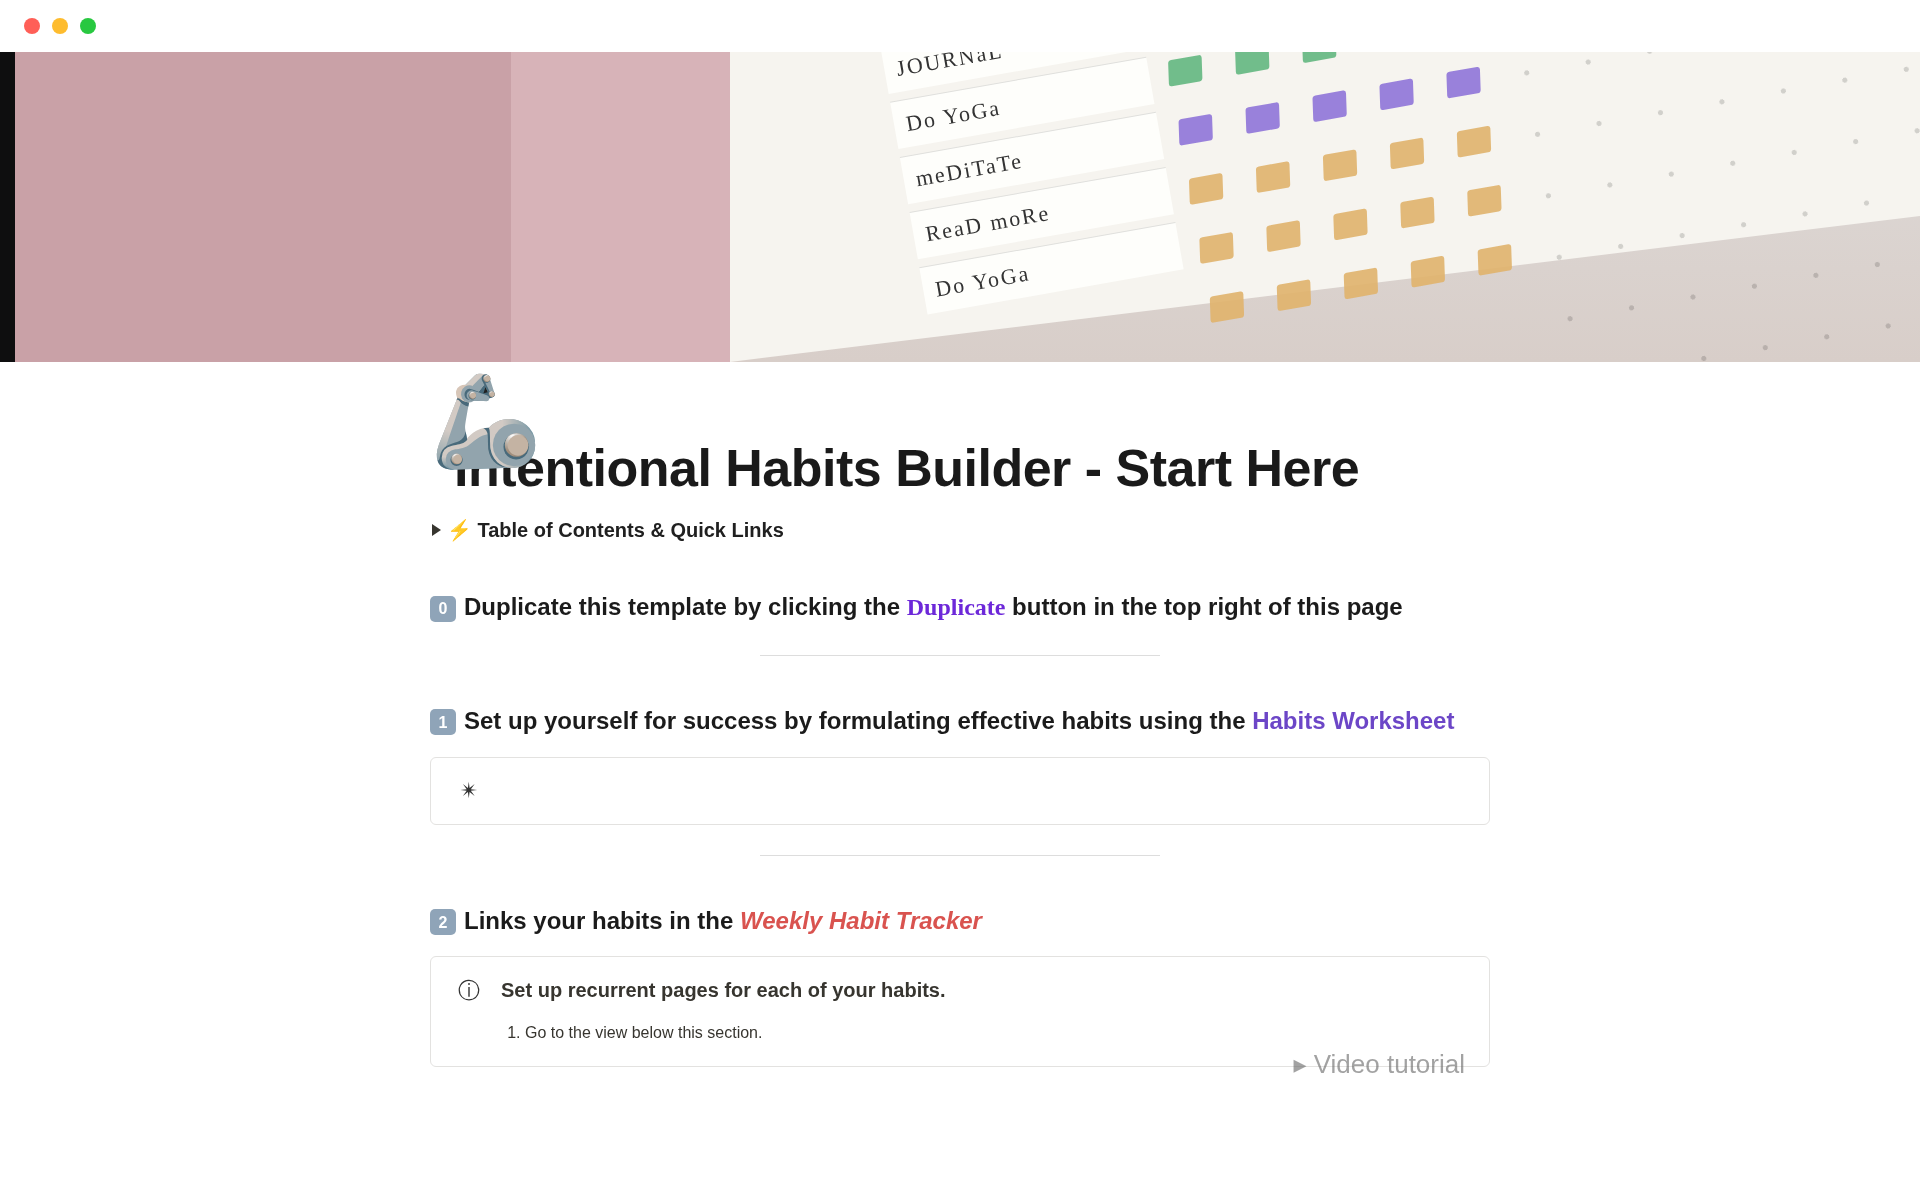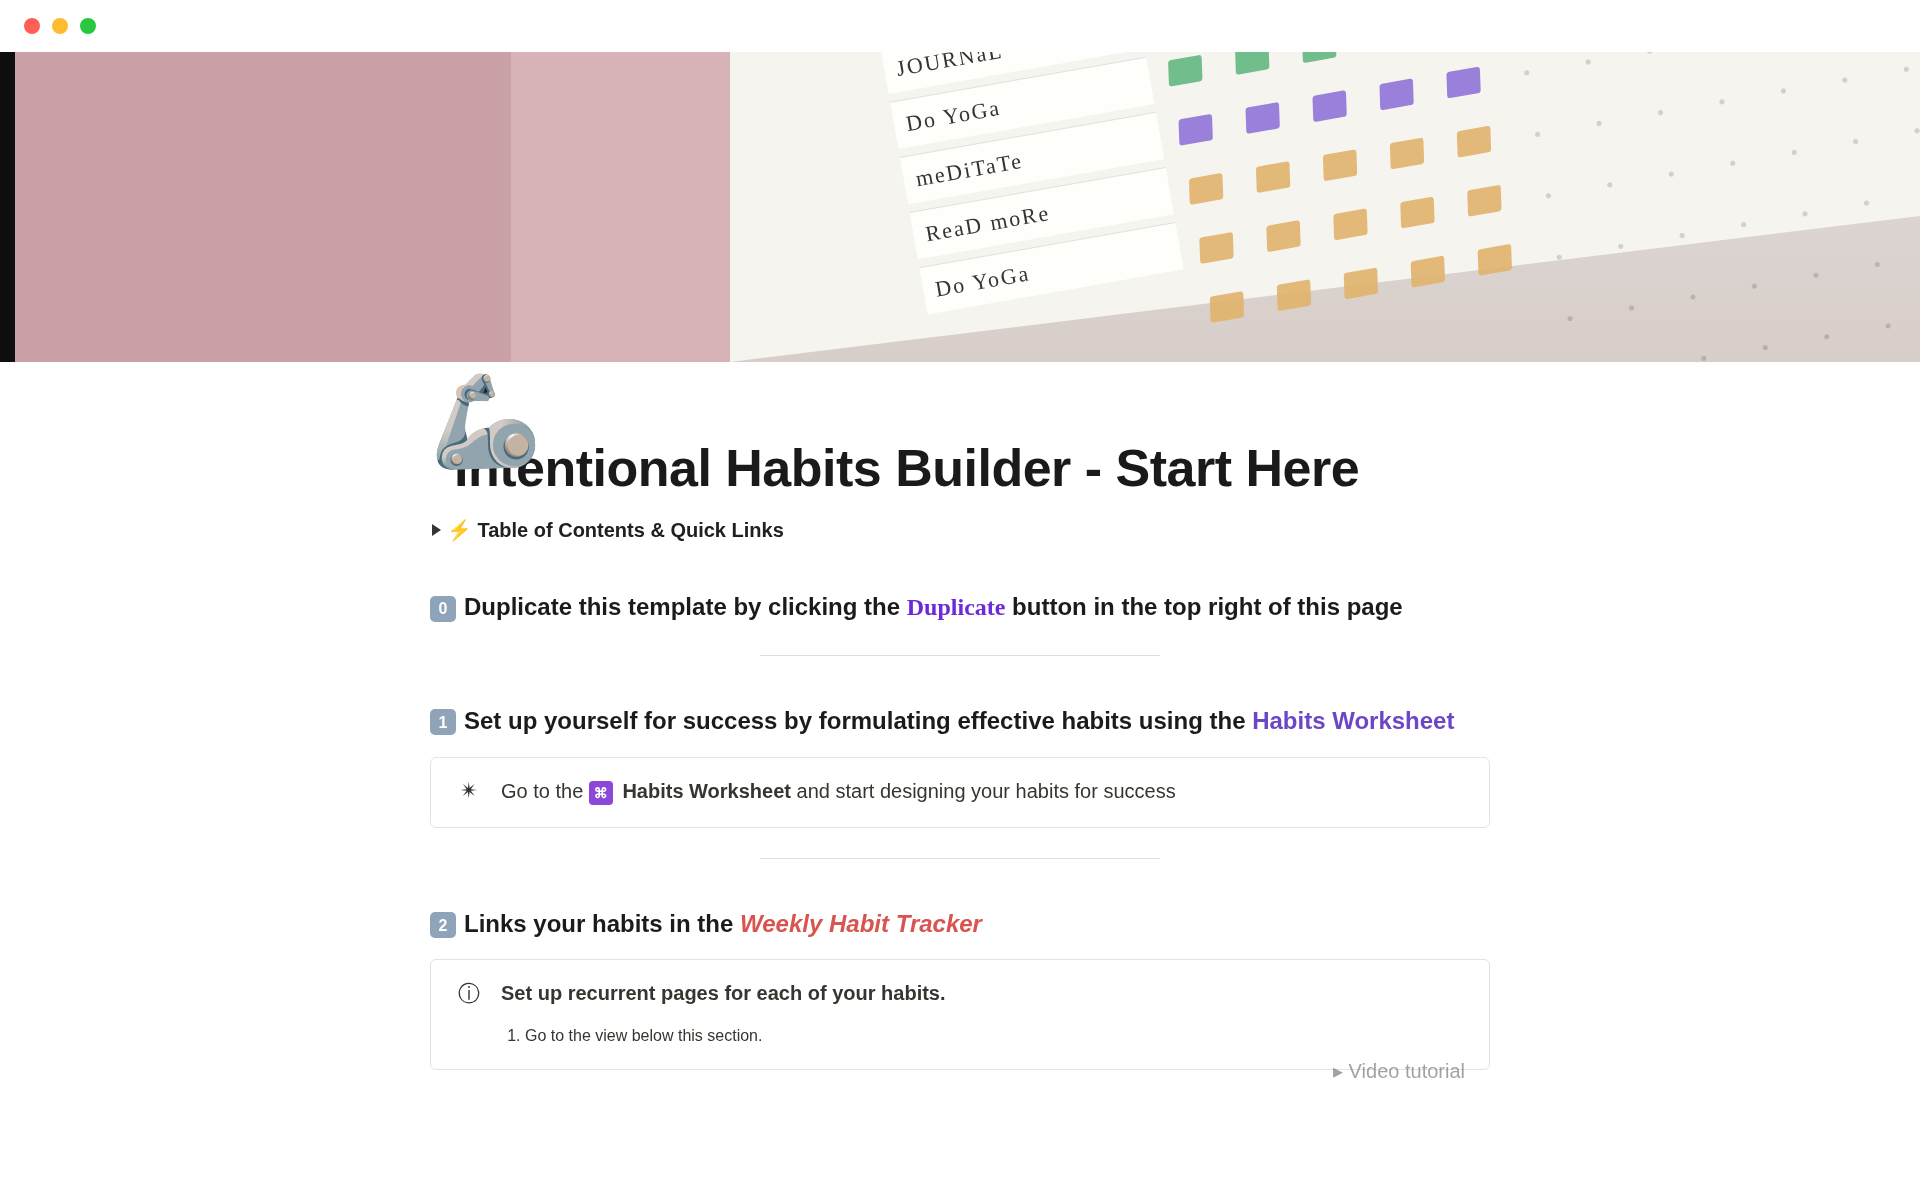--- a/index.html
+++ b/index.html
@@ -156,21 +156,21 @@
   }
 
   ol.sublist {
     margin-left:68px; margin-top:4px;
     font-size:16px; color:#37352f;
   }
   ol.sublist li { padding:2px 0; }
 
   .video-stub {
     position:absolute; right:24px; bottom:-14px;
-    color:#666; font-size:20px; font-weight:500;
+    color:#666; font-size:26px; font-weight:500;
     opacity:.6;
   }
 
   .bold { font-weight:700; }
 </style>
 </head>
 <body>
 
 <div class="titlebar">
   <div class="traffic-dot dot-red"></div>
@@ -248,24 +248,20 @@
 
   <div class="step">
     <span class="num-emoji">1</span>
     <span>
       <span>Set up yourself for success by formulating effective habits using the </span><span class="link-purple">Habits Worksheet</span>
     </span>
   </div>
 
   <div class="callout">
     <span class="callout-icon">✴︎</span>
-    <span>
-      <span>Go to the </span><span class="ws-icon">⌘</span>
-      <span class="bold">Habits Worksheet</span><span> and start designing your habits for success</span>
-    </span>
   </div>
 
   <hr class="sep">
 
   <div class="step">
     <span class="num-emoji">2</span>
     <span>
       <span>Links your habits in the </span><span class="link-red">Weekly Habit Tracker</span>
     </span>
   </div>

